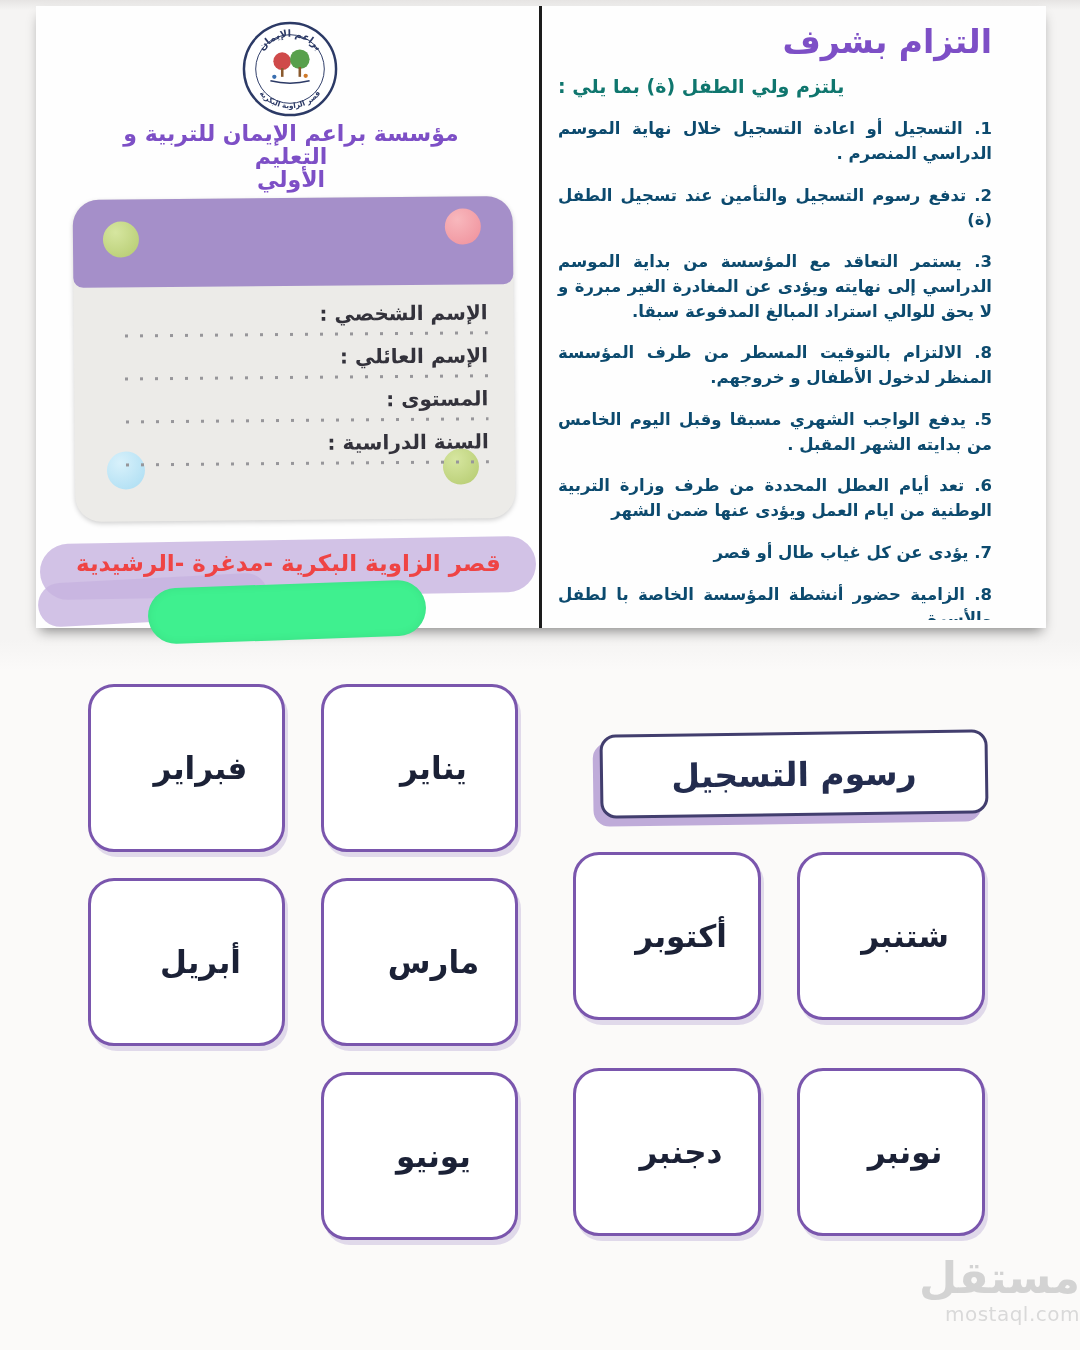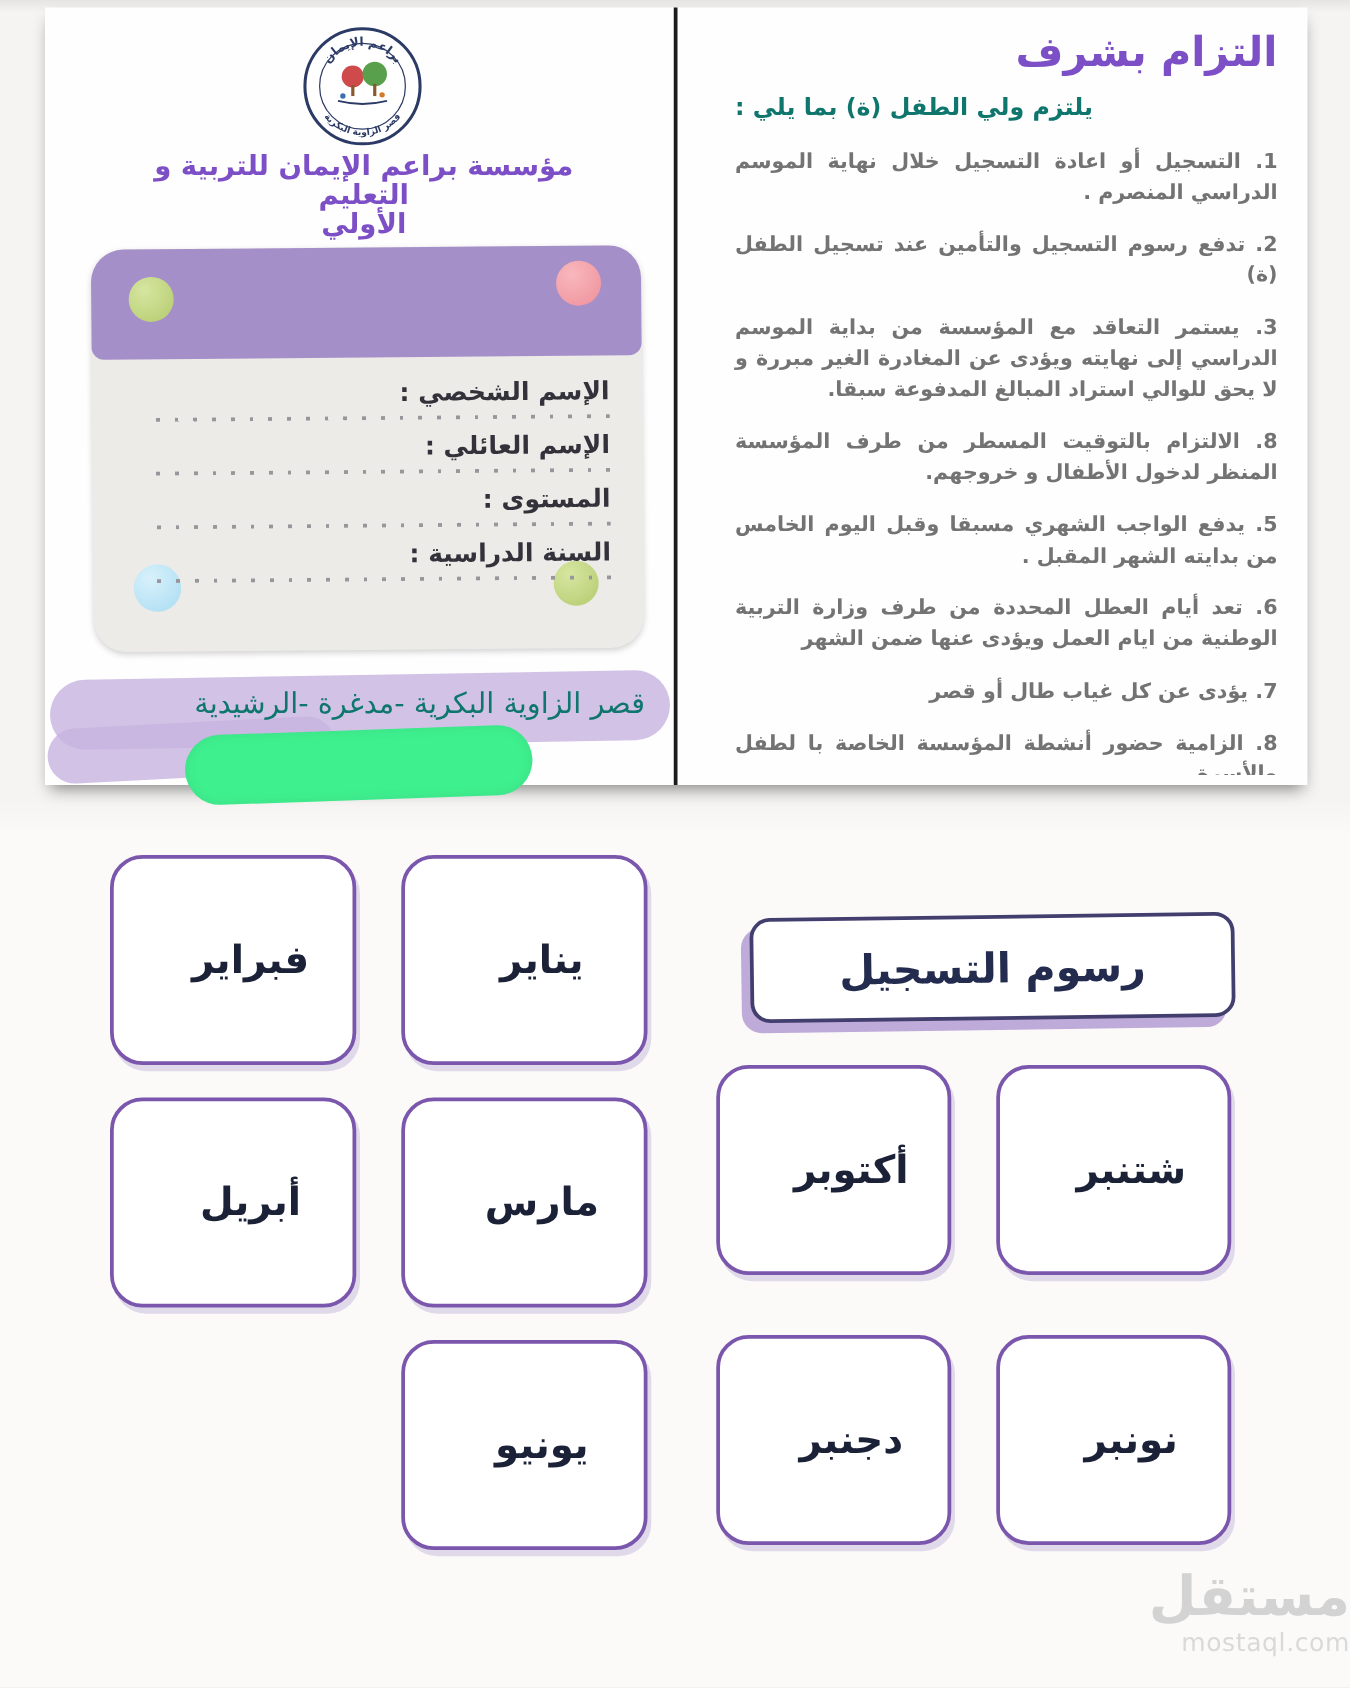--- a/index.html
+++ b/index.html
@@ -24,31 +24,31 @@
   .ball.blue{left:32px;top:252px;width:38px;height:38px;background:radial-gradient(circle at 35% 30%,#d8f1fb,#a9dcf2);}
   .ball.green2{left:368px;top:252px;width:36px;height:36px;background:radial-gradient(circle at 35% 30%,#d6e6a0,#b4ca6e);}
   .form-fields{position:absolute;left:0;right:0;top:96px;padding:8px 26px 0 30px;direction:rtl;}
   .field-row{margin-bottom:9px;}
   .field-label{font-size:20px;font-weight:700;color:#33323b;}
   .dotted-line{margin-top:7px;height:3px;width:95%;
     background:repeating-linear-gradient(to left,#97969a 0 3px,transparent 3px 15px);}
   .address-blob{position:absolute;background:#c7b3e0;opacity:.8;}
   .address-blob.b1{left:4px;top:534px;width:496px;height:56px;border-radius:28px;transform:rotate(-1deg);}
   .address-blob.b2{left:2px;top:572px;width:230px;height:44px;border-radius:22px;transform:rotate(-3deg);}
-  .address-text{position:absolute;left:40px;top:544px;width:440px;text-align:right;direction:rtl;
-    font-size:23px;font-weight:400;color:#0f766e;}
+  .address-text{position:absolute;left:40px;top:544px;width:440px;text-align:left;direction:rtl;
+    font-size:23px;font-weight:700;color:#ef4444;}
   .green-scribble{position:absolute;left:112px;top:578px;width:278px;height:56px;border-radius:28px;
     background:#3ff08f;transform:rotate(-2deg);box-shadow:inset 0 0 10px rgba(0,0,0,.07);}
   
-  .page-right{position:absolute;left:512px;top:0;width:504px;height:614px;direction:rtl;
+  .page-right{position:absolute;left:482px;top:0;width:504px;height:614px;direction:rtl;
     box-sizing:border-box;padding:16px 30px 0 40px;overflow:hidden;}
   .pledge-title{font-size:33px;font-weight:700;color:#7d4fc6;text-align:right;margin:0 0 14px 0;}
   .pledge-intro{font-size:19px;font-weight:700;color:#0f766e;text-align:left;margin:0 0 20px 0;}
   .pledge-items{display:flex;flex-direction:column;gap:17px;}
-  .pledge-item{font-size:16.5px;line-height:1.5;font-weight:700;color:#737373;text-align:justify;}
+  .pledge-item{font-size:16.5px;line-height:1.5;font-weight:700;color:#0c4a6e;text-align:justify;}
   
   .months-left{position:absolute;left:88px;top:684px;width:430px;display:grid;direction:rtl;
     grid-template-columns:197px 197px;grid-auto-rows:168px;column-gap:36px;row-gap:26px;}
   .months-right{position:absolute;left:573px;top:852px;width:412px;display:grid;direction:rtl;
     grid-template-columns:188px 188px;grid-auto-rows:168px;column-gap:36px;row-gap:48px;}
   .month-card{background:#fff;border:3px solid #7a56ad;border-radius:26px;display:flex;
     align-items:center;justify-content:center;font-size:31px;font-weight:700;color:#1b2136;
     box-shadow:3px 5px 0 rgba(156,134,196,.28);padding-left:28px;}
   .fees-box{position:absolute;left:600px;top:732px;width:382px;height:78px;background:#fff;
     border:3px solid #423e6e;border-radius:16px;transform:rotate(-.8deg);

